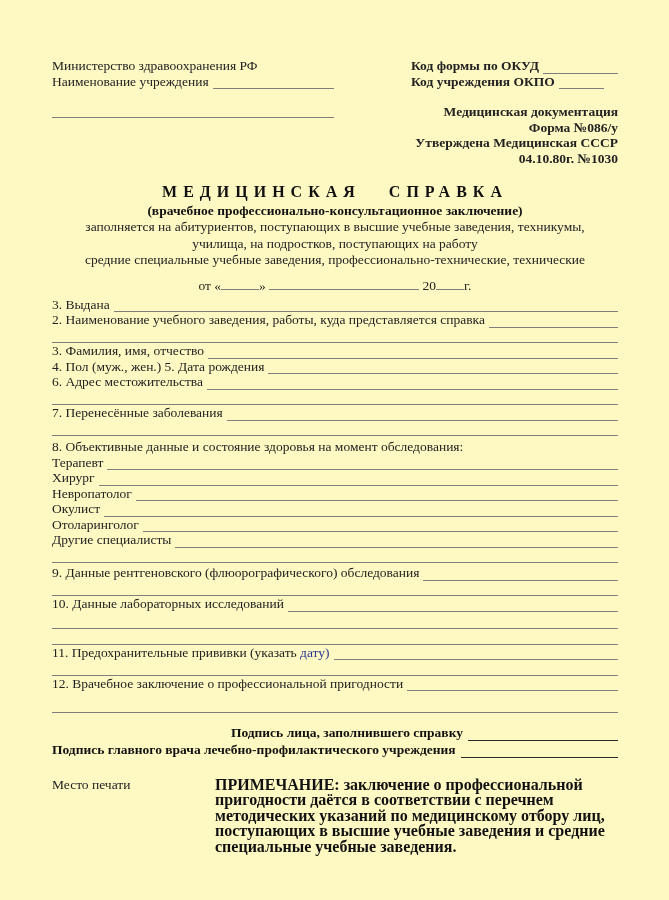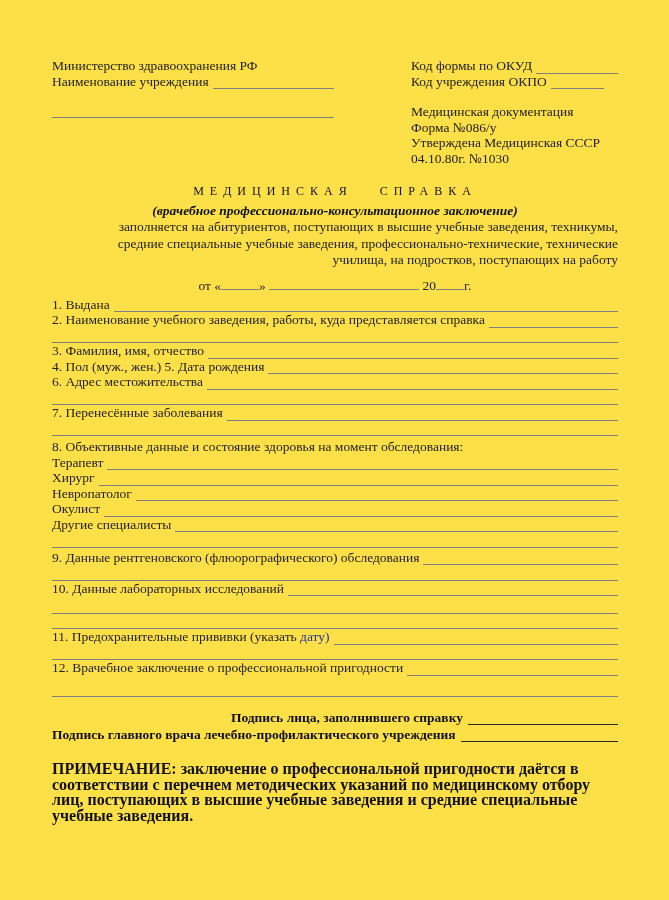--- a/index.html
+++ b/index.html
@@ -13,47 +13,47 @@
   html,body{background:#ffffff;}
   body{
     font-family:"Liberation Serif","DejaVu Serif",serif;
     color:var(--ink);
   }
   .page{
     position:relative;
     width:669px;
     height:900px;
     margin:0 auto;
-    background:#fde047;
+    background:#fef9c3;
     padding:58px 51px 0 52px;
     font-size:13.5px;
     line-height:var(--pitch);
     overflow:hidden;
   }
   
   .header{display:flex;justify-content:space-between;align-items:flex-start;}
   .header-left{width:282px;}
-  .header-right{width:207px;}
+  .header-right{width:207px;font-weight:bold;}
   .fl{display:flex;align-items:flex-end;height:var(--pitch);white-space:nowrap;}
   .fl .lbl{flex:0 0 auto;}
   .fl .fill{flex:1 1 auto;border-bottom:1px solid var(--line);margin-left:4px;min-width:10px;}
   .cont{height:var(--pitch);border-bottom:1px solid var(--line);}
   .hl-cont{margin-top:13px;}
   .fill.short{margin-right:14px;}
-  .doc-block{margin-top:15px;text-align:left;}
+  .doc-block{margin-top:15px;text-align:right;}
   .doc-block div{height:var(--pitch);}
   
   .title-block{margin-top:16px;text-align:center;}
   .title-main{
-    font-weight:normal;color:var(--ink-bold);
-    font-size:12px;letter-spacing:6px;word-spacing:18px;
+    font-weight:bold;color:var(--ink-bold);
+    font-size:16px;letter-spacing:6px;word-spacing:18px;
     height:19px;line-height:19px;
   }
-  .title-sub{font-weight:bold;color:var(--ink-bold);height:17px;line-height:17px;margin-top:1px;font-style:italic;}
-  .title-desc{height:16.5px;line-height:16.5px;text-align:right;}
+  .title-sub{font-weight:bold;color:var(--ink-bold);height:17px;line-height:17px;margin-top:1px;}
+  .title-desc{height:16.5px;line-height:16.5px;}
   .date-line{height:17px;line-height:17px;margin-top:8px;}
   .useg{display:inline-block;border-bottom:1px solid var(--line);height:11px;}
   .u38{width:38px;}
   .u150{width:150px;}
   .u28{width:28px;}
   
   .form{margin-top:3px;}
   .sec-head{height:var(--pitch);margin-top:3px;}
   .mt2{margin-top:2px;}
   .mt6{margin-top:6px;}
@@ -98,29 +98,29 @@
         <div>Утверждена Медицинская СССР</div>
         <div>04.10.80г. №1030</div>
       </div>
     </div>
   </div>
 
   <div class="title-block">
     <div class="title-main">МЕДИЦИНСКАЯ СПРАВКА</div>
     <div class="title-sub">(врачебное профессионально-консультационное заключение)</div>
     <div class="title-desc">заполняется на абитуриентов, поступающих в высшие учебные заведения, техникумы,</div>
+    <div class="title-desc">училища, на подростков, поступающих на работу</div>
     <div class="title-desc">средние специальные учебные заведения, профессионально-технические, технические</div>
-    <div class="title-desc">училища, на подростков, поступающих на работу</div>
     <div class="date-line"><span>от «</span><span class="useg u38"></span><span>»</span> <span class="useg u150"></span> <span>20</span><span class="useg u28"></span><span>г.</span></div>
   </div>
 
   <div class="form">
 
     <div class="fl">
-      <span class="lbl">1. Выдана</span>
+      <span class="lbl">3. Выдана</span>
       <span class="fill"></span>
     </div>
 
     <div class="fl">
       <span class="lbl">2. Наименование учебного заведения, работы, куда представляется справка</span>
       <span class="fill"></span>
     </div>
     <div class="cont"></div>
 
     <div class="fl">
@@ -154,20 +154,24 @@
     <div class="fl">
       <span class="lbl">Хирург</span>
       <span class="fill"></span>
     </div>
     <div class="fl">
       <span class="lbl">Невропатолог</span>
       <span class="fill"></span>
     </div>
     <div class="fl">
       <span class="lbl">Окулист</span>
+      <span class="fill"></span>
+    </div>
+    <div class="fl">
+      <span class="lbl">Отоларинголог</span>
       <span class="fill"></span>
     </div>
     <div class="fl">
       <span class="lbl">Другие специалисты</span>
       <span class="fill"></span>
     </div>
     <div class="cont"></div>
 
     <div class="fl mt2">
       <span class="lbl">9. Данные рентгеновского (флюорографического) обследования</span>
@@ -199,16 +203,17 @@
   <div class="sig1">
     <span>Подпись лица, заполнившего справку</span>
     <span class="sigfill"></span>
   </div>
   <div class="sig2">
     <span>Подпись главного врача лечебно-профилактического учреждения</span>
     <span class="sigfill"></span>
   </div>
 
   <div class="footer">
+    <div class="stamp">Место печати</div>
     <div class="note"><span>ПРИМЕЧАНИЕ:</span> <span>заключение о профессиональной пригодности даётся в соответствии с перечнем методических указаний по медицинскому отбору лиц, поступающих в высшие учебные заведения и средние специальные учебные заведения.</span></div>
   </div>
 
 </div>
 
 </body></html>

